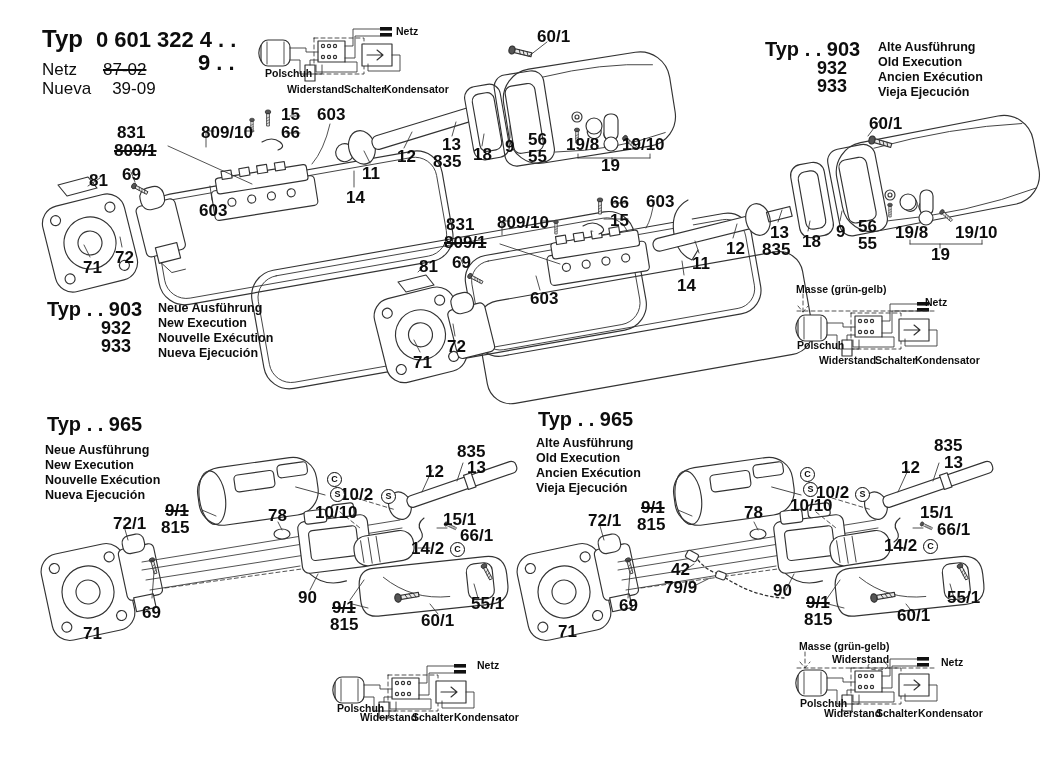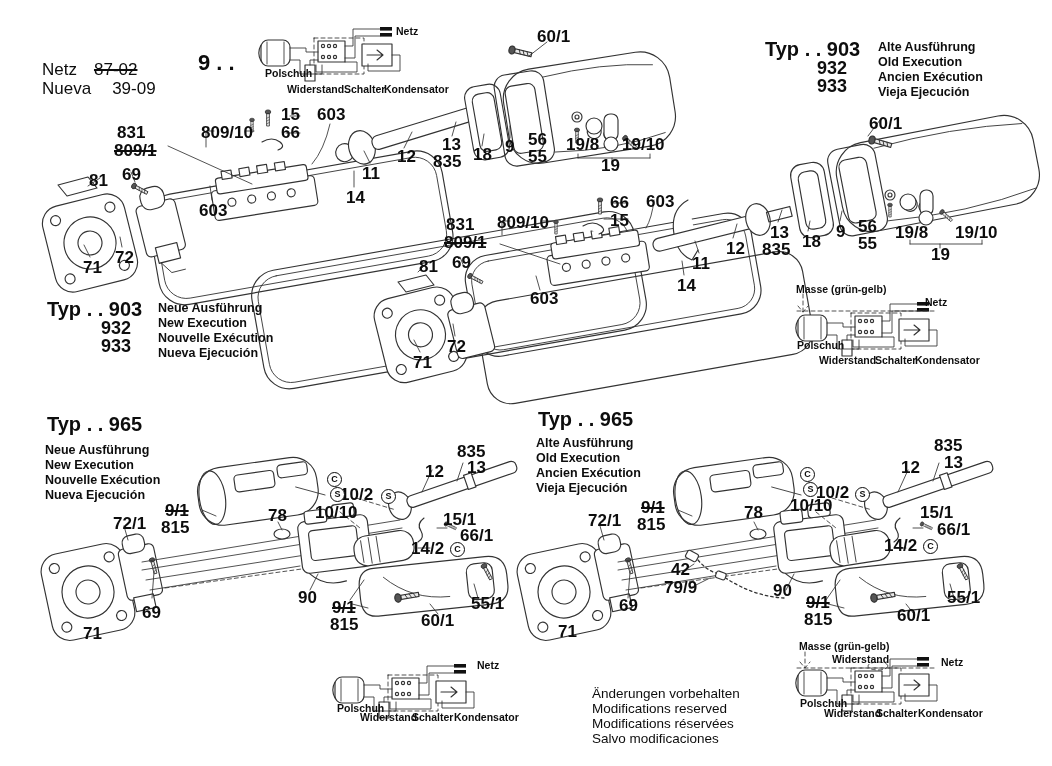--- a/index.html
+++ b/index.html
@@ -290,23 +290,26 @@
 
     <g>
       <path d="M803,294 v18 m-5,-6 l5,6 l5,-6" class="dash"></path>
       <path d="M797,311 h138" class="dash"></path>
       <path d="M805,652 v16 m-5,-6 l5,6 l5,-6" class="dash"></path>
       <path d="M797,668 h140" class="dash"></path>
       <ellipse cx="878" cy="666" rx="10" ry="4" class="dash"></ellipse>
     </g>
   </svg>
 
+  <div class="abs" style="left:42px;top:27px">
+    <span class="hdr-typ-word">Typ</span><span class="hdr-typ-num">0 601 322</span><span class="hdr-typ-sfx">4 . .</span>
+  </div>
   <div class="abs hdr-typ-sfx" style="left:192px;top:52px">9 . .</div>
   <div class="abs hdr-row" style="left:42px;top:61px">
-    <span>Netz</span><span class="strike" style="margin-left:17px">87-02</span>
+    <span>Netz</span><span class="strike" style="margin-left:26px">87-02</span>
   </div>
   <div class="abs hdr-row" style="left:42px;top:80px">
     <span>Nueva</span><span style="margin-left:21px">39-09</span>
   </div>
 
   <div class="abs tb-title" style="left:765px;top:39px">Typ . . 903</div>
   <div class="abs tb-var" style="left:817px;top:59px">932</div>
   <div class="abs tb-var" style="left:817px;top:77px">933</div>
   <div class="abs tb-lang" style="left:878px;top:40px">
     <div>Alte Ausführung</div>
@@ -334,26 +337,20 @@
   </div>
 
   <div class="abs tb-title" style="left:538px;top:409px">Typ . . 965</div>
   <div class="abs tb-lang" style="left:536px;top:436px">
     <div>Alte Ausführung</div>
     <div>Old Execution</div>
     <div>Ancien Exécution</div>
     <div>Vieja Ejecución</div>
   </div>
 
-  <div class="abs footer" style="left:592px;top:686px">
-    <div>Änderungen vorbehalten</div>
-    <div>Modifications reserved</div>
-    <div>Modifications réservées</div>
-    <div>Salvo modificaciones</div>
-  </div>
 
   <div id="labels">
       <span class="pl" style="left: 117px; top: 124px;">831</span>
       <span class="pl strike" style="left: 114px; top: 142px;">809/1</span>
       <span class="pl" style="left: 201px; top: 124px;">809/10</span>
       <span class="pl" style="left: 281px; top: 106px;">15</span>
       <span class="pl" style="left: 281px; top: 124px;">66</span>
       <span class="pl" style="left: 317px; top: 106px;">603</span>
       <span class="pl" style="left: 397px; top: 148px;">12</span>
       <span class="pl" style="left: 442px; top: 136px;">13</span>

